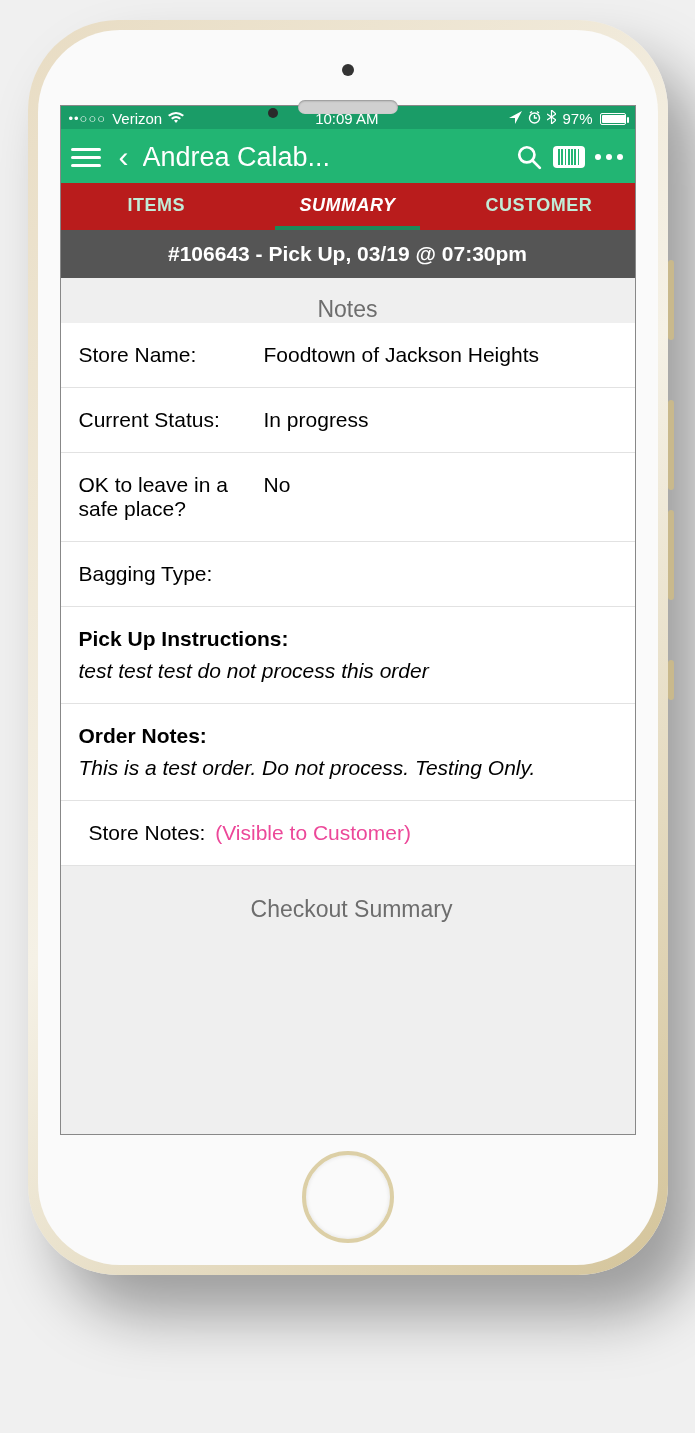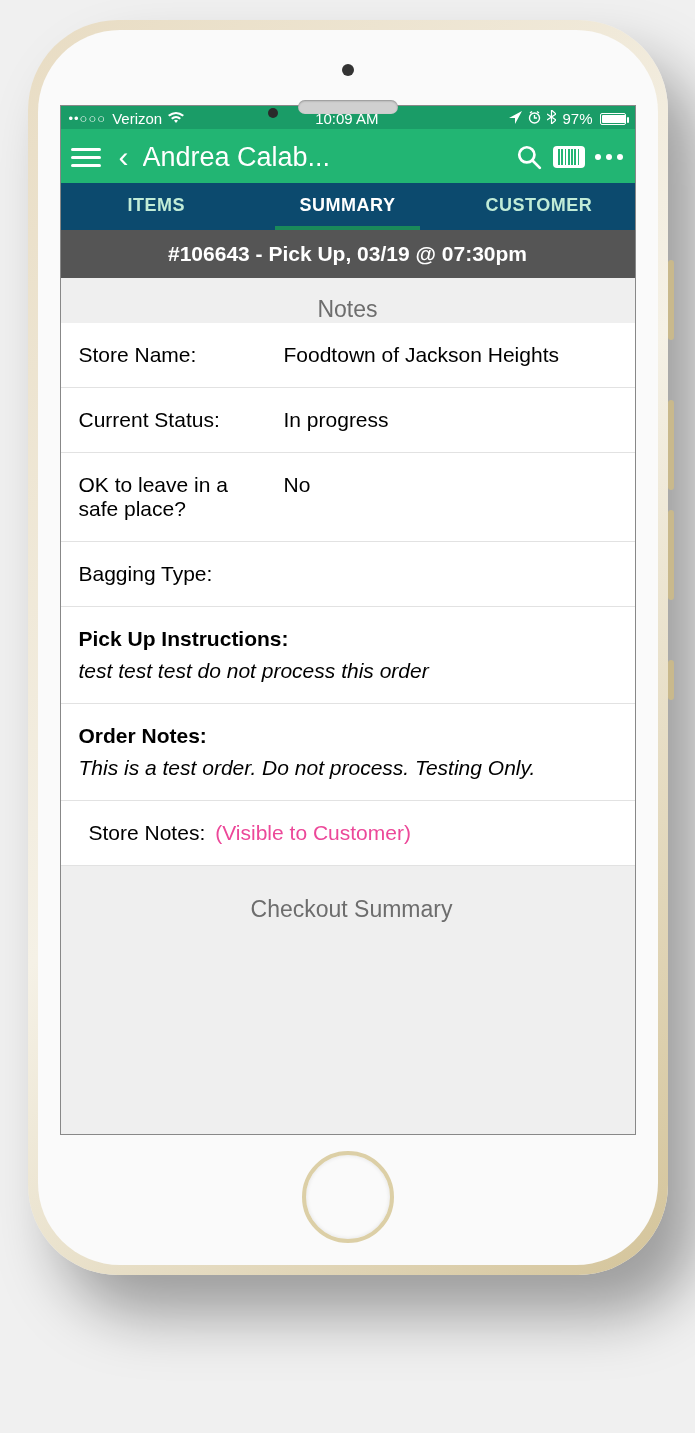--- a/index.html
+++ b/index.html
@@ -90,32 +90,32 @@
   .nav-title{font-size:27px;font-weight:500;flex:0 0 auto;white-space:nowrap;overflow:hidden;}
   .nav-spacer{flex:1;}
   .nav-icon{width:32px;height:32px;display:flex;align-items:center;justify-content:center;cursor:pointer;}
   .search-svg{width:26px;height:26px;}
   .barcode{width:34px;height:22px;background:#fff;border-radius:4px;display:flex;align-items:center;justify-content:center;gap:1.5px;padding:3px 4px;}
   .barcode span{width:2px;height:100%;background:#22b573;}
   .barcode span:nth-child(odd){width:1.5px;}
   .more-dots{display:flex;gap:5px;}
   .more-dots span{width:6px;height:6px;border-radius:50%;background:#fff;}
   
-  .tabs{background:#0c4a6e;display:flex;}
+  .tabs{background:#b91c1c;display:flex;}
   .tab{flex:1;text-align:center;padding:12px 0 14px;color:#c1ecd7;font-weight:700;font-size:18px;letter-spacing:.5px;cursor:pointer;position:relative;}
-  .tab.active{color:#fff;}
+  .tab.active{color:#fff;font-style:italic;}
   .tab.active::after{content:"";position:absolute;bottom:0;left:12%;right:12%;height:4px;background:#1a8a5a;}
   
   .orderbar{background:#555;color:#fff;text-align:center;padding:12px 8px;font-size:21px;font-weight:700;}
   
   .content{flex:1;background:#efefef;overflow:hidden;}
   .section-header{text-align:center;color:#6d6d6d;font-size:23px;padding:18px 0 0;}
   .list{background:#fff;}
   .row{border-bottom:1px solid #e2e2e2;padding:20px 18px;}
-  .row-kv{display:flex;gap:20px;}
+  .row-kv{display:flex;}
   .row-kv .k{width:185px;flex-shrink:0;font-weight:500;color:#000;}
   .row-kv .v{color:#000;}
   .row-stack .k{font-weight:700;color:#000;margin-bottom:8px;}
   .row-stack .v{font-style:italic;color:#000;}
   .row-inline{display:flex;align-items:baseline;gap:10px;padding-left:28px;}
   .row-inline .k{font-weight:500;}
   .row-inline .hint{color:#ec4899;}
   .section-header.compact{padding:30px 0 20px;margin-left:8px;}
   
   .side-btn{position:absolute;background:#c9b98c;border-radius:4px;}

